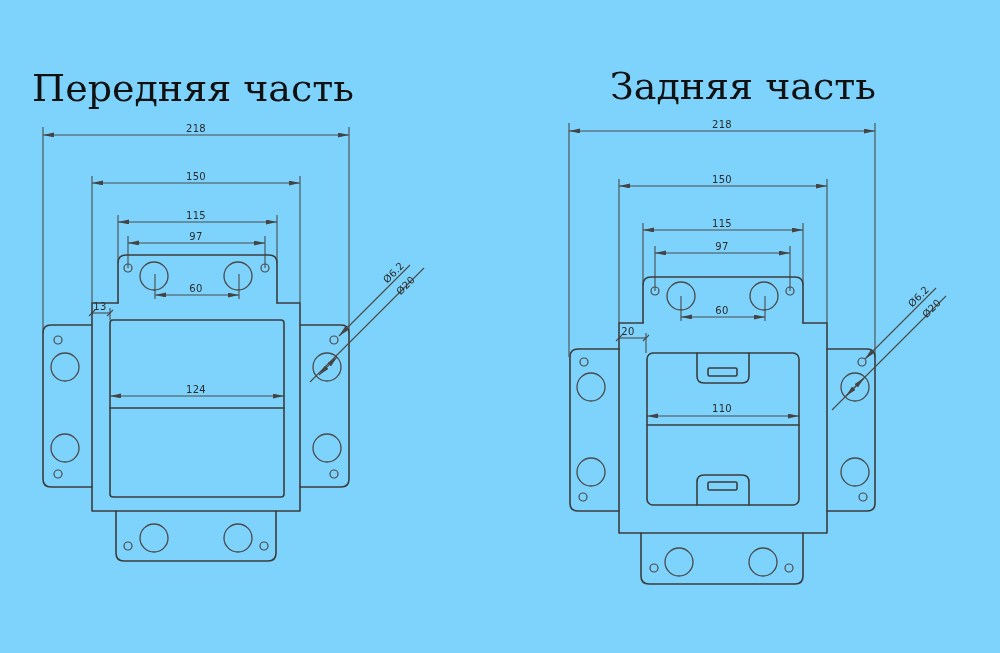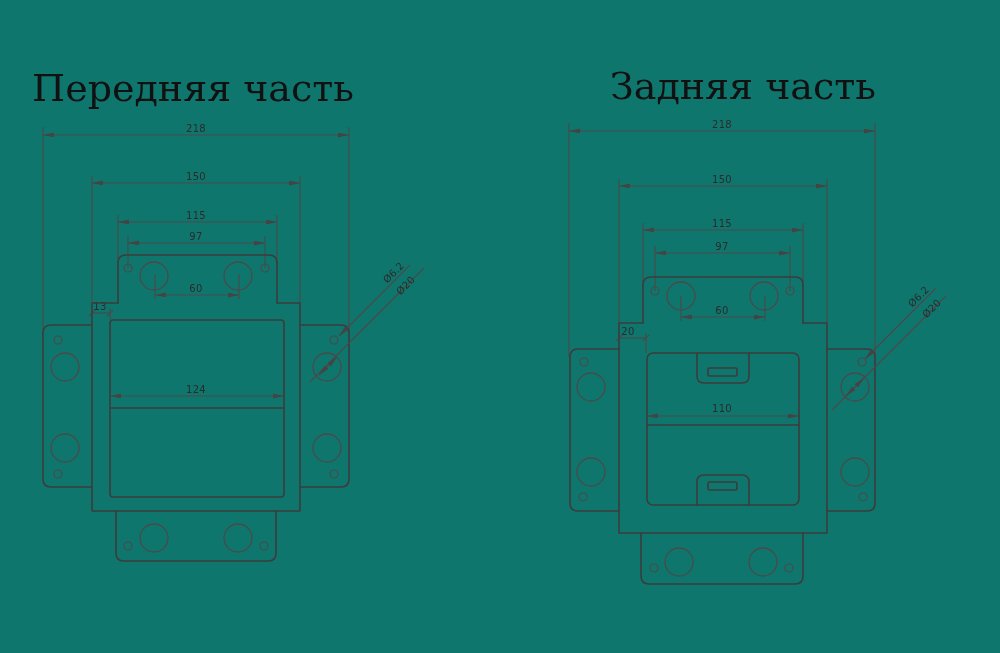--- a/index.html
+++ b/index.html
@@ -1,16 +1,16 @@
 <!DOCTYPE html>
 <html><head>
 <meta charset="utf-8">
 <style>
   html,body{margin:0;padding:0;background:#fff;}
-  .canvas{position:relative;width:1000px;height:653px;background:#0f766e;overflow:hidden;
+  .canvas{position:relative;width:1000px;height:653px;background:#7dd3fc;overflow:hidden;
           font-family:"DejaVu Sans",sans-serif;}
   svg text{user-select:none;}
   .title{font-family:"DejaVu Serif",serif;font-size:38px;fill:#111;text-anchor:middle;}
   .dt{font-family:"DejaVu Sans",sans-serif;font-size:10px;fill:#2b2b2b;text-anchor:middle;letter-spacing:.3px;}
   .ol{fill:none;stroke:#3c3c3c;stroke-width:1.6;stroke-linecap:round;stroke-linejoin:round;}
   .thin{fill:none;stroke:#4a4a4a;stroke-width:1.1;}
   .dl{fill:none;stroke:#4a4a4a;stroke-width:1.1;}
   .hole{fill:none;stroke:#4a4a4a;stroke-width:1.2;}
   .big{fill:none;stroke:#4a4a4a;stroke-width:1.3;}
 </style>

